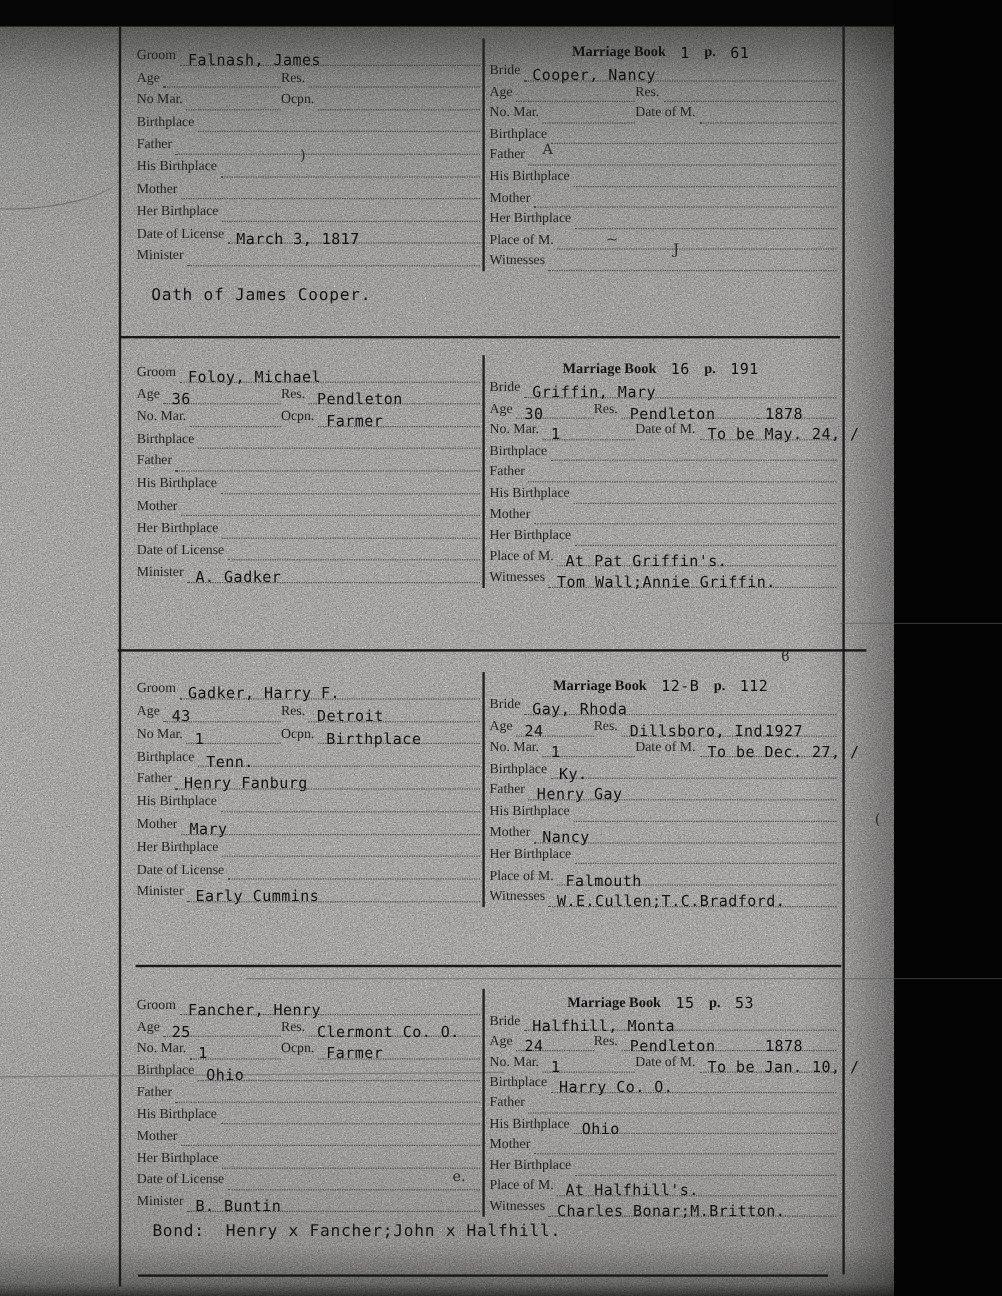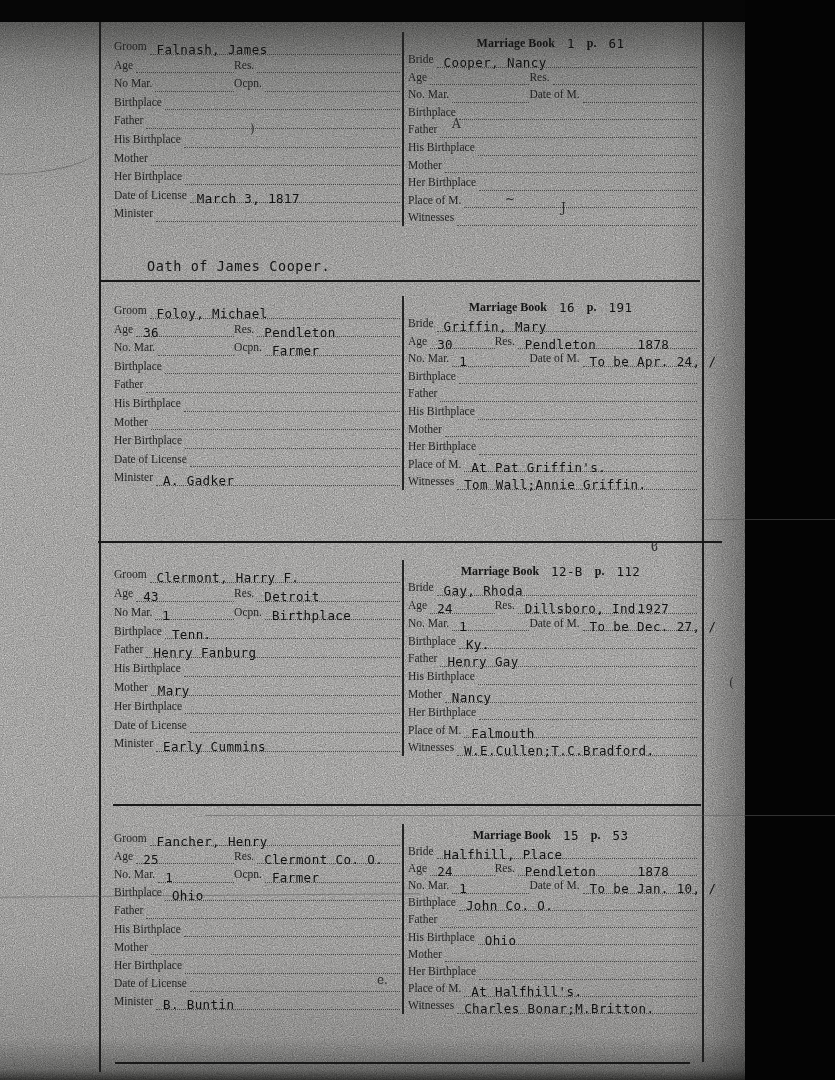--- a/index.html
+++ b/index.html
@@ -400,21 +400,21 @@
           <div class="frow" style="height: 17.6px;">
             <div class="seg" style="flex: 0.42 1 0%;">
               <span class="lbl">No. Mar.</span>
               <span class="lead">
                 <span class="val">1</span>
               </span>
             </div>
             <div class="seg" style="flex: 0.58 1 0%;">
               <span class="lbl">Date of M.</span>
               <span class="lead">
-                <span class="val">To be Apr. 24, /</span>
+                <span class="val">To be May. 24, /</span>
               </span>
             </div>
           </div>
           <div class="frow" style="height: 17.6px;">
             <div class="seg" style="flex: 1 1 0%;">
               <span class="lbl">Birthplace</span>
               <span class="lead">
                 <span class="val"></span>
               </span>
             </div>
@@ -469,21 +469,21 @@
           </div>
         </div>
       </div>
       <div class="card" style="top: 556px; height: 202px;">
         <div class="divider"></div>
         <div class="col-left">
           <div class="frow" style="height: 18.8px;">
             <div class="seg" style="flex: 1 1 0%;">
               <span class="lbl">Groom</span>
               <span class="lead">
-                <span class="val">Clermont, Harry F.</span>
+                <span class="val">Gadker, Harry F.</span>
               </span>
             </div>
           </div>
           <div class="frow" style="height: 18.8px;">
             <div class="seg" style="flex: 0.42 1 0%;">
               <span class="lbl">Age</span>
               <span class="lead">
                 <span class="val">43</span>
               </span>
             </div>
@@ -771,21 +771,21 @@
           <div class="bookhdr">
             <span class="lbl">Marriage Book</span>
             <span class="val">15</span>
             <span class="lbl">p.</span>
             <span class="val">53</span>
           </div>
           <div class="frow" style="height: 17.2px;">
             <div class="seg" style="flex: 1 1 0%;">
               <span class="lbl">Bride</span>
               <span class="lead">
-                <span class="val">Halfhill, Place</span>
+                <span class="val">Halfhill, Monta</span>
               </span>
             </div>
           </div>
           <div class="frow" style="height: 17.2px;">
             <div class="seg" style="flex: 0.3 1 0%;">
               <span class="lbl">Age</span>
               <span class="lead">
                 <span class="val">24</span>
               </span>
             </div>
@@ -812,21 +812,21 @@
               <span class="lbl">Date of M.</span>
               <span class="lead">
                 <span class="val">To be Jan. 10, /</span>
               </span>
             </div>
           </div>
           <div class="frow" style="height: 17.2px;">
             <div class="seg" style="flex: 1 1 0%;">
               <span class="lbl">Birthplace</span>
               <span class="lead">
-                <span class="val">John Co. O.</span>
+                <span class="val">Harry Co. O.</span>
               </span>
             </div>
           </div>
           <div class="frow" style="height: 17.2px;">
             <div class="seg" style="flex: 1 1 0%;">
               <span class="lbl">Father</span>
               <span class="lead">
                 <span class="val"></span>
               </span>
             </div>
@@ -867,21 +867,22 @@
             <div class="seg" style="flex: 1 1 0%;">
               <span class="lbl">Witnesses</span>
               <span class="lead">
                 <span class="val">Charles Bonar;M.Britton.</span>
               </span>
             </div>
           </div>
         </div>
       </div>
     </div>
-<div class="note" style="left: 147px; top: 238px; margin-top: 20px;">Oath of James Cooper.</div>
+<div class="note" style="left: 126px; top: 238px;">Oath of James Cooper.</div>
+    <div class="note" style="left: 127px; top: 1018px;">Bond:  Henry x Fancher;John x Halfhill.</div>
     <span class="mark" style="left: 250px; top: 122px;">)</span>
     <span class="mark" style="left: 452px; top: 117px;">A</span>
     <span class="mark" style="left: 505px; top: 192px;">~</span>
     <span class="mark" style="left: 561px; top: 201px;">J</span>
     <span class="mark" style="left: 651px; top: 540px;">ϐ</span>
     <span class="mark" style="left: 729px; top: 676px;">(</span>
     <span class="mark" style="left: 377px; top: 973px;">e.</span>
   </div>
 
 </body></html>

